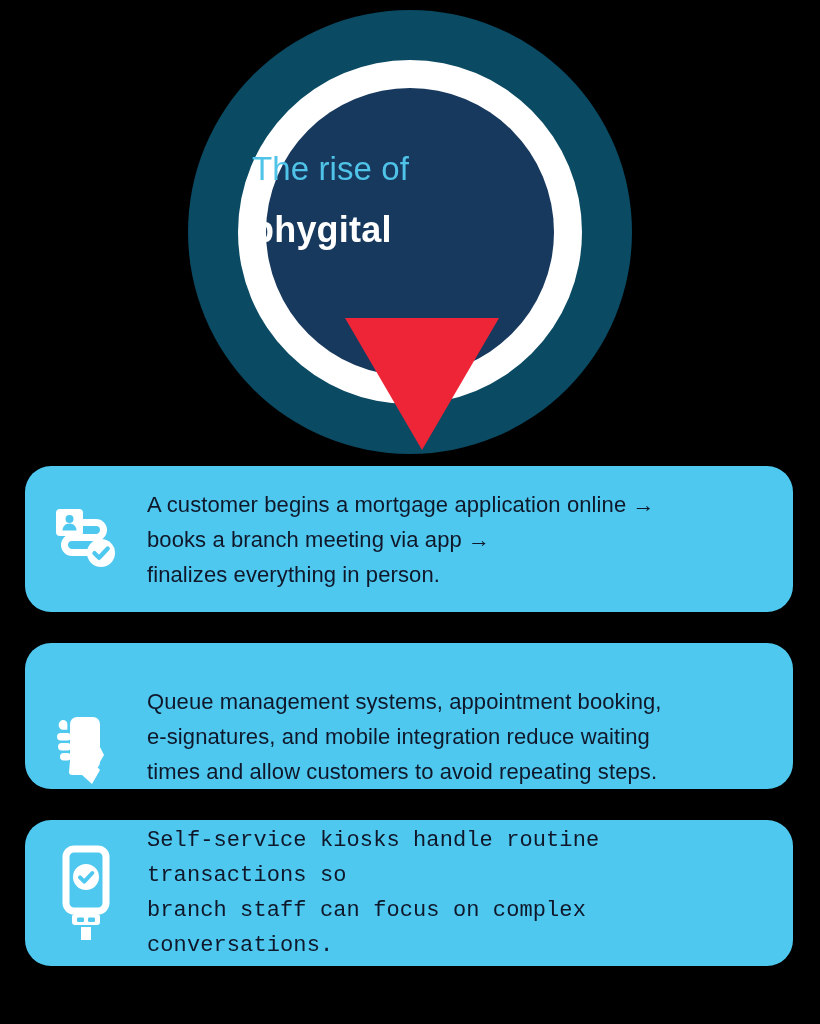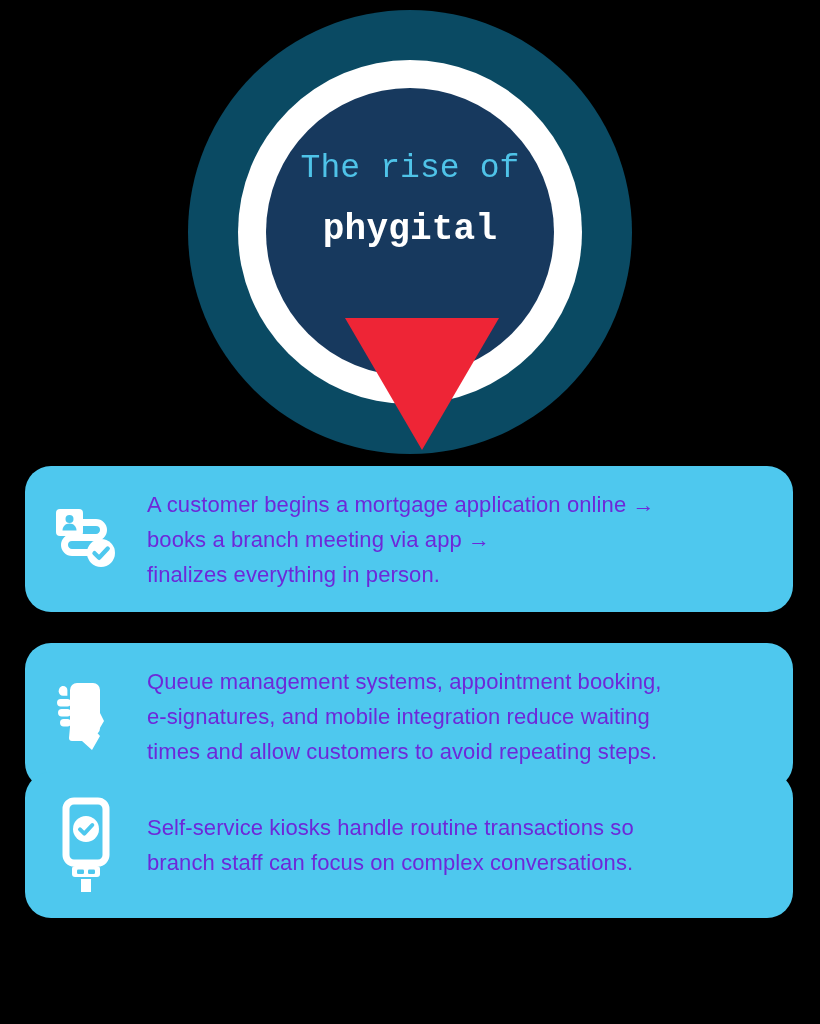--- a/index.html
+++ b/index.html
@@ -50,27 +50,25 @@
     position:absolute;
     left:78px; top:78px;
     width:288px;
     height:288px;
     border-radius:50%;
     background:#17395e;
   }
 
   .hero-text {
     position:absolute;
-    left:78px;
+    left:64px;
     top:140px;
     width:288px;
-    text-align:center;
     line-height:1.18;
     user-select:none;
-    font-family:Liberation Mono, monospace;
   }
 
   .hero-line1 {
     display:block;
     font-size:33px;
     font-weight:400;
     color:#4fc3e8;
     letter-spacing:0.1px;
   }
 
@@ -101,34 +99,34 @@
     left:25px;
     width:768px;
     height:146px;
     background:#4ec8ee;
     border-radius:26px;
     display:flex;
     align-items:center;
   }
 
   #card-0 { top:466px; }
-  #card-1 { top:643px; }
-  #card-2 { top:772px; }
+  #card-1 { top:643px;align-items:flex-end; }
+  #card-2 { top:820px;font-family:Liberation Mono, monospace; }
 
   .card-icon {
     flex:0 0 auto;
     width:122px;
     display:flex;
     align-items:center;
     justify-content:center;
   }
 
   .card-text {
     flex:1 1 auto;
-    color:#6d28d9;
+    color:#0f172a;
     font-size:22px;
     line-height:35px;
     font-weight:400;
     padding-right:44px;
     letter-spacing:0.1px;
     white-space:pre-line;
   }
 
   .card-icon svg { display:block; }
 </style>

